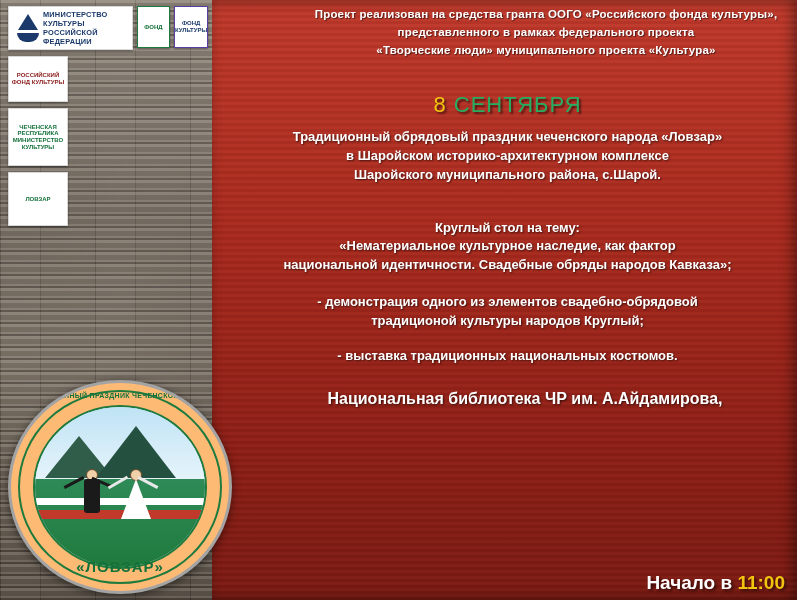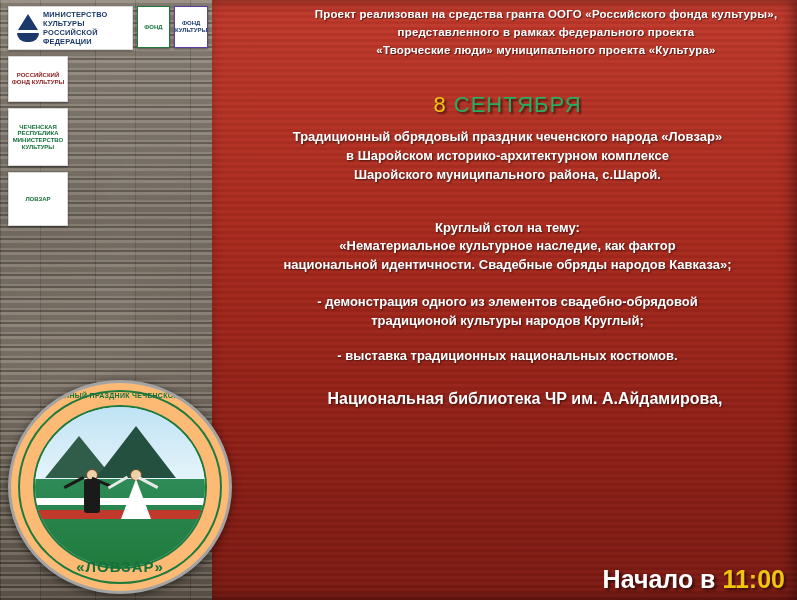--- a/index.html
+++ b/index.html
@@ -126,21 +126,21 @@
     margin:0 auto;
   }
   .block1{margin-bottom:34px;}
   .block2{margin-top:20px;}
   .roundtable{margin-bottom:18px;}
   .bullet{margin-bottom:16px;}
   .venue{font-size:16px;margin-top:22px;line-height:1.4;padding-left:35px;}
 
   .start-time{
     position:absolute;right:12px;bottom:6px;
-    color:#f1c40f;font-weight:bold;font-size:25px;
+    color:#f1c40f;font-weight:bold;font-size:19px;
     text-shadow:2px 2px 3px rgba(0,0,0,.6);
     z-index:6;
     white-space:nowrap;
   }
   .start-time .w{color:#ffffff;}
 
   
   .emblem{
     position:absolute;left:8px;bottom:6px;width:218px;height:208px;
     border-radius:50%;

